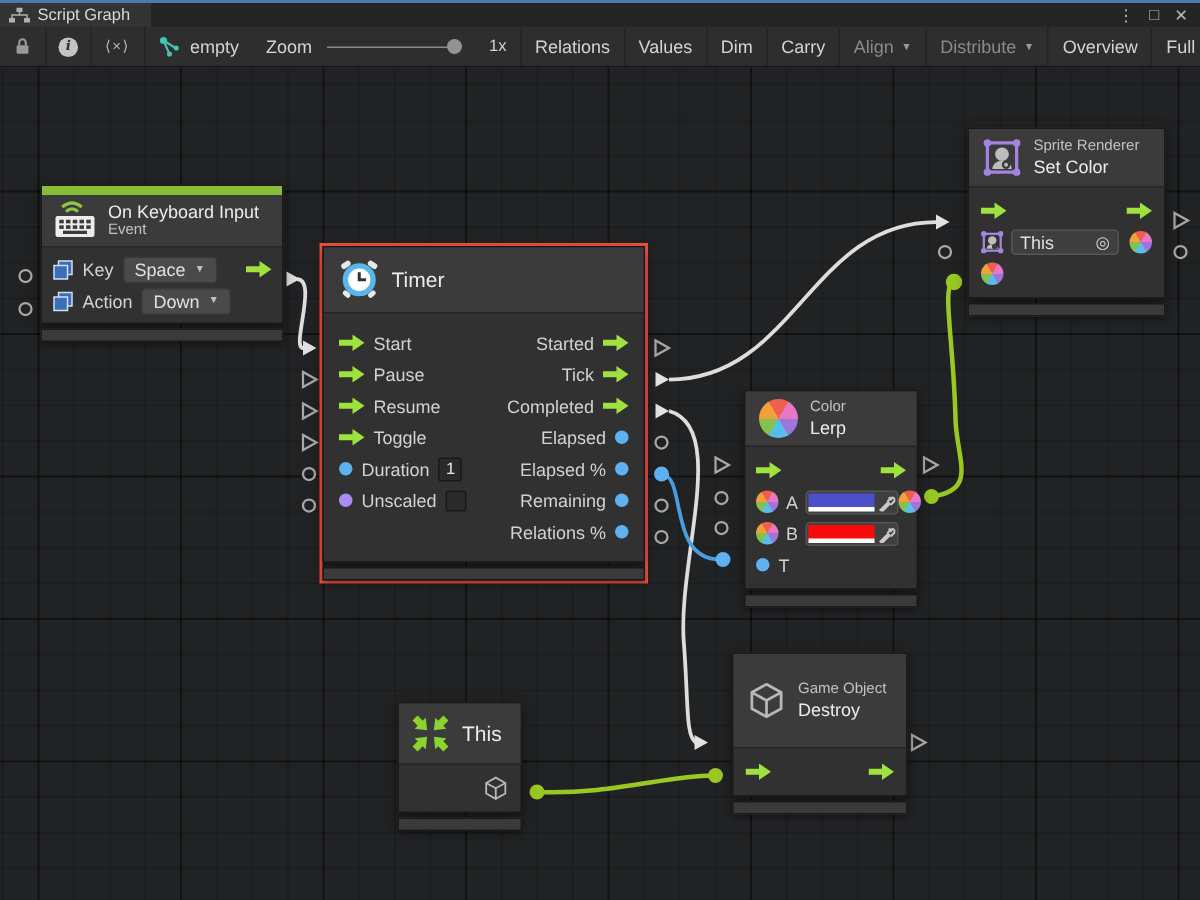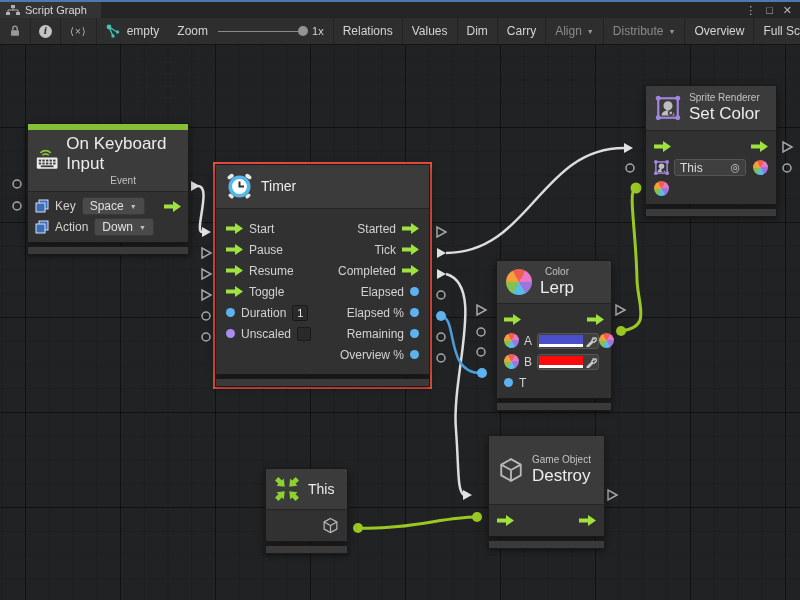--- a/index.html
+++ b/index.html
@@ -49,22 +49,22 @@
 
   
   .node { position:absolute; display:flex; flex-direction:column; }
   .node-main { flex:1; background:#313131; border:1px solid #1a1a1a;
     box-shadow:0 3px 8px rgba(0,0,0,.45); display:flex; flex-direction:column; }
   .node-foot { height:9px; background:#3a3a3a; border:1px solid #1a1a1a; margin-top:3px;
     box-shadow:0 2px 5px rgba(0,0,0,.4); }
   .node-header { background:#3b3b3b; border-bottom:1px solid #242424; display:flex;
     align-items:center; gap:8px; padding:6px 10px; }
   .node-titles { display:flex; flex-direction:column; line-height:1.2; }
-  .node-cat { font-size:10px; color:#c2c2c2;text-align:center; }
-  .node-title { font-size:17px; color:#ececec; }
+  .node-cat { font-size:10px; color:#c2c2c2; }
+  .node-title { font-size:12px; color:#ececec; }
   .node-title.big { font-size:14px; }
   .node-body { padding:5px 9px; }
   .accent-strip { height:6px; background:#86bf35; }
 
   .prow { display:flex; align-items:center; height:21px; font-size:12px; color:#d2d2d2; }
   .spread { justify-content:space-between; }
   .grp { display:flex; align-items:center; gap:6px; }
   .dot { width:9px; height:9px; border-radius:50%; flex:0 0 auto; }
   .dot.blue { background:#5fb2f0; }
   .dot.purple { background:#ab8cf0; }
@@ -136,21 +136,21 @@
         <circle cx="7" cy="12" r="1.7" fill="#41c4b1"></circle>
       </svg>
       <span>empty</span>
     </div>
     <div class="tspacer" style="width:30px;"></div>
     <div class="tbtn" style="border-right:none;">
       <span style="margin-right:6px;">Zoom</span>
       <div id="zoom-track">
         <div id="zoom-knob"></div>
       </div>
-      <span style="font-size:11px; margin-left:2px;">1x</span>
+      <span style="font-size:11px; margin-left:16px;">1x</span>
     </div>
     <div class="tspacer" style="width:12px;"></div>
     <div class="tbtn" style="border-left:1px solid #232323;">
       <span>Relations</span>
     </div>
     <div class="tbtn">
       <span>Values</span>
     </div>
     <div class="tbtn">
       <span>Dim</span>
@@ -378,21 +378,21 @@
               <span class="checkbox"></span>
             </div>
             <div class="grp">
               <span>Remaining</span>
               <span class="dot blue"></span>
             </div>
           </div>
           <div class="prow spread">
             <div class="grp"></div>
             <div class="grp">
-              <span>Overview %</span>
+              <span>Relations %</span>
               <span class="dot blue"></span>
             </div>
           </div>
         </div>
       </div>
       <div class="node-foot"></div>
     </div>
 
     <div class="node" style="left:496px; top:215px; width:116px;">
       <div class="node-main">

